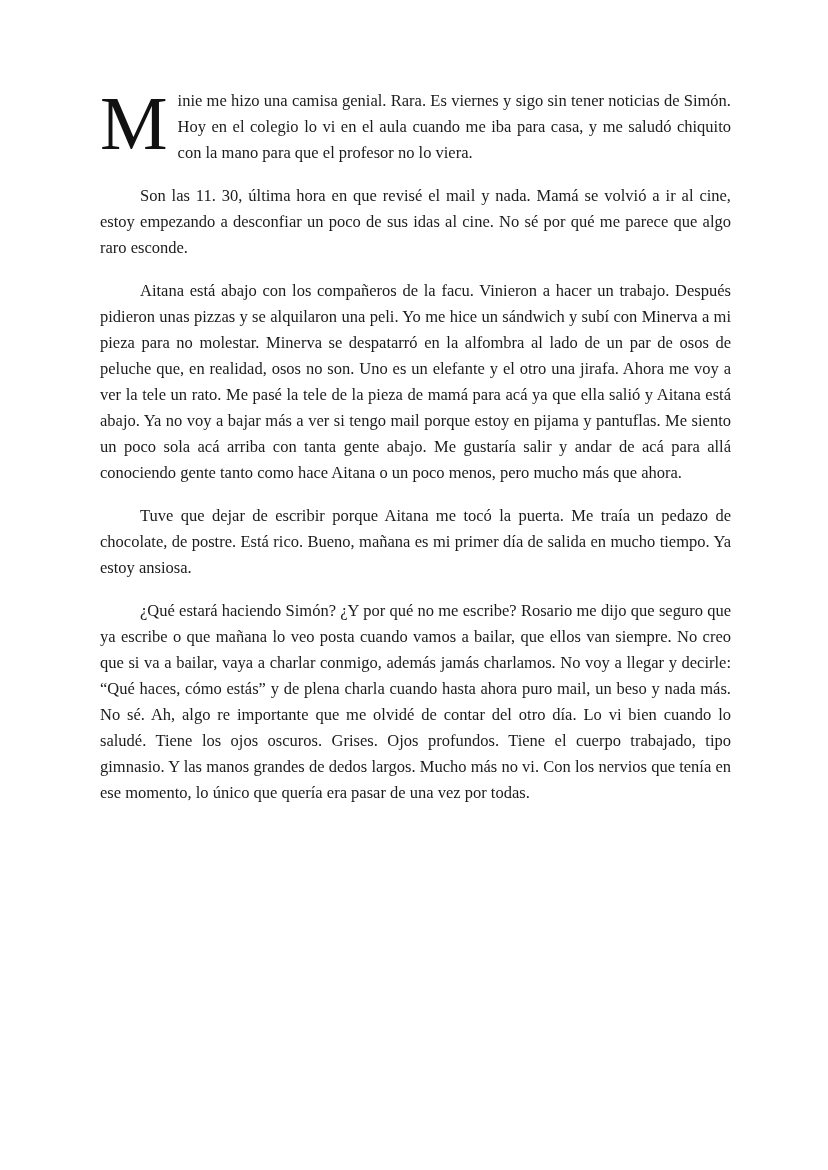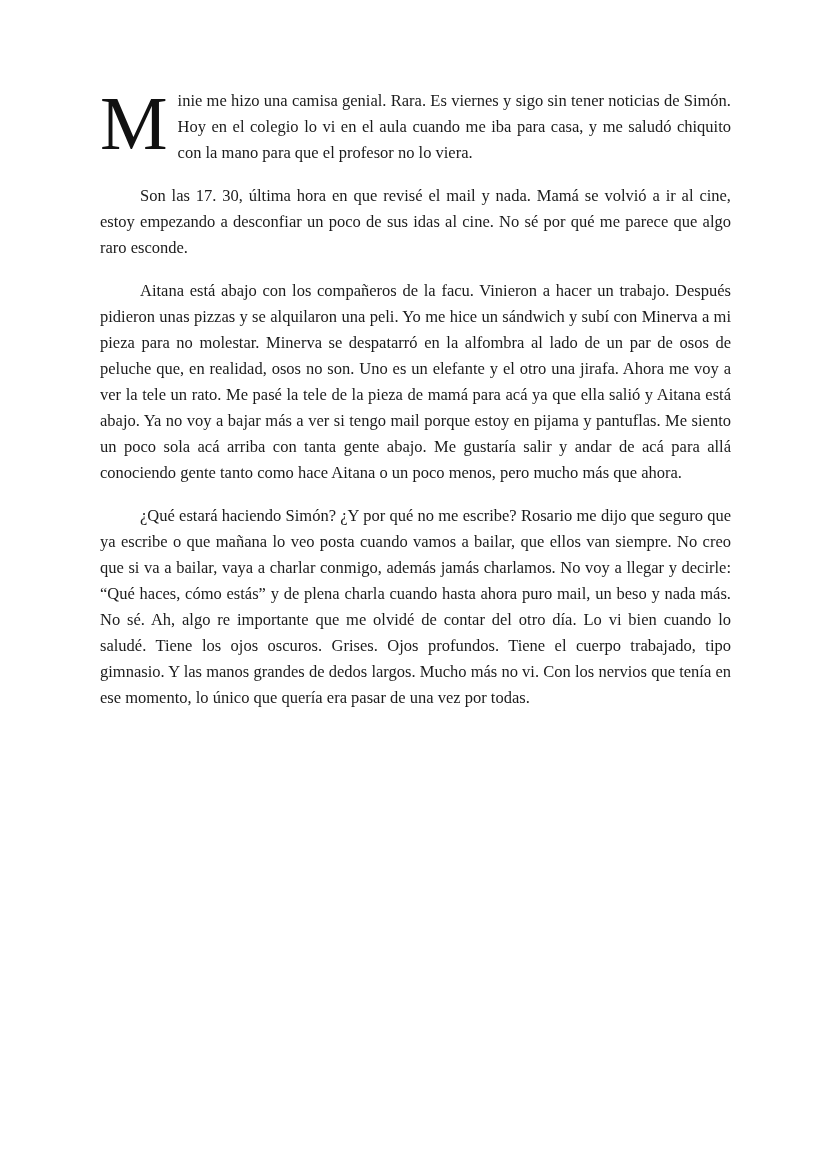--- a/index.html
+++ b/index.html
@@ -50,20 +50,21 @@
 </style>
 </head>
 <body>
 
 <div class="page">
 
   <p class="para opening">
     <span class="dropcap">M</span><span>inie me hizo una camisa genial. Rara. Es viernes y sigo sin tener noticias de Simón. Hoy en el colegio lo vi en el aula cuando me iba para casa, y me saludó chiquito con la mano para que el profesor no lo viera.</span>
   </p>
 
-  <p class="para indent">Son las 17. 30, última hora en que revisé el mail y nada. Mamá se volvió a ir al cine, estoy empezando a desconfiar un poco de sus idas al cine. No sé por qué me parece que algo raro esconde.</p>
+  <p class="para indent">Son las 11. 30, última hora en que revisé el mail y nada. Mamá se volvió a ir al cine, estoy empezando a desconfiar un poco de sus idas al cine. No sé por qué me parece que algo raro esconde.</p>
 
   <p class="para indent">Aitana está abajo con los compañeros de la facu. Vinieron a hacer un trabajo. Después pidieron unas pizzas y se alquilaron una peli. Yo me hice un sándwich y subí con Minerva a mi pieza para no molestar. Minerva se despatarró en la alfombra al lado de un par de osos de peluche que, en realidad, osos no son. Uno es un elefante y el otro una jirafa. Ahora me voy a ver la tele un rato. Me pasé la tele de la pieza de mamá para acá ya que ella salió y Aitana está abajo. Ya no voy a bajar más a ver si tengo mail porque estoy en pijama y pantuflas. Me siento un poco sola acá arriba con tanta gente abajo. Me gustaría salir y andar de acá para allá conociendo gente tanto como hace Aitana o un poco menos, pero mucho más que ahora.</p>
 
+  <p class="para indent">Tuve que dejar de escribir porque Aitana me tocó la puerta. Me traía un pedazo de chocolate, de postre. Está rico. Bueno, mañana es mi primer día de salida en mucho tiempo. Ya estoy ansiosa.</p>
 
   <p class="para indent">¿Qué estará haciendo Simón? ¿Y por qué no me escribe? Rosario me dijo que seguro que ya escribe o que mañana lo veo posta cuando vamos a bailar, que ellos van siempre. No creo que si va a bailar, vaya a charlar conmigo, además jamás charlamos. No voy a llegar y decirle: “Qué haces, cómo estás” y de plena charla cuando hasta ahora puro mail, un beso y nada más. No sé. Ah, algo re importante que me olvidé de contar del otro día. Lo vi bien cuando lo saludé. Tiene los ojos oscuros. Grises. Ojos profundos. Tiene el cuerpo trabajado, tipo gimnasio. Y las manos grandes de dedos largos. Mucho más no vi. Con los nervios que tenía en ese momento, lo único que quería era pasar de una vez por todas.</p>
 
 </div>
 
 </body></html>

